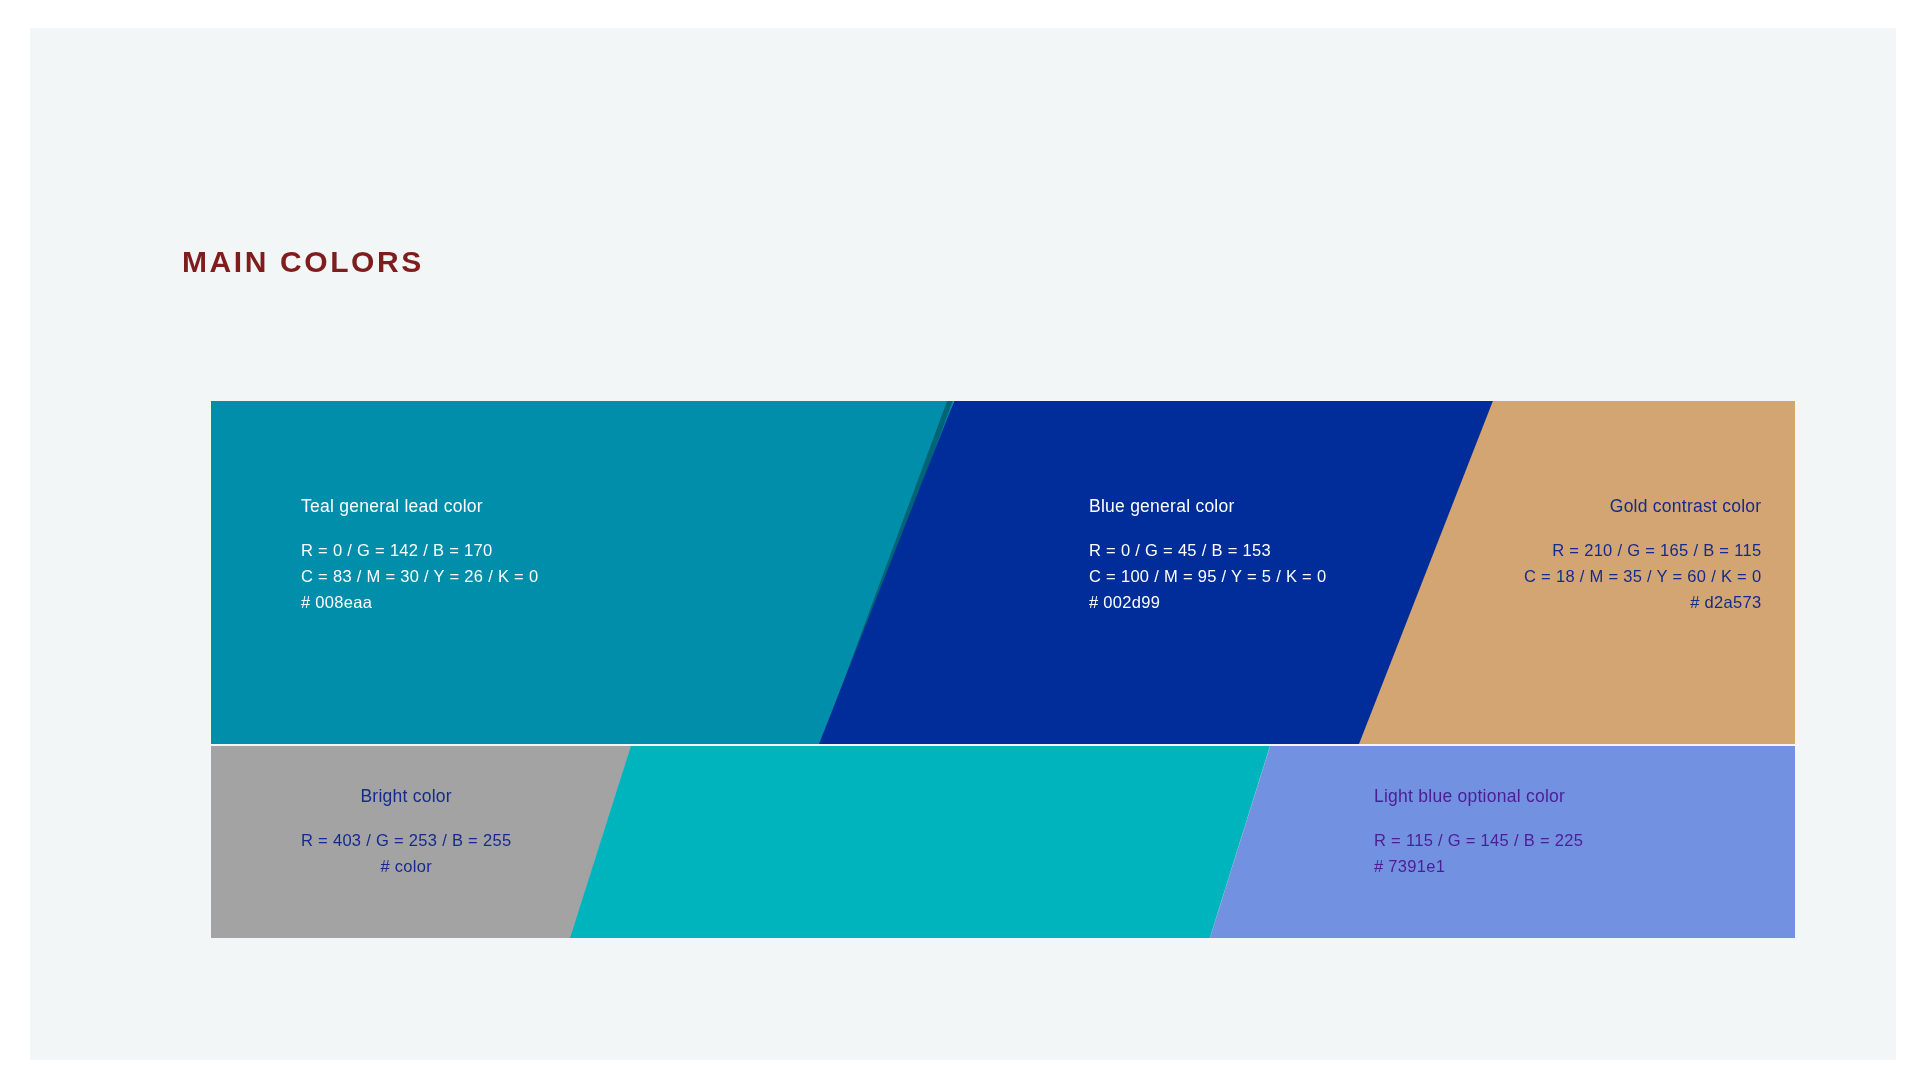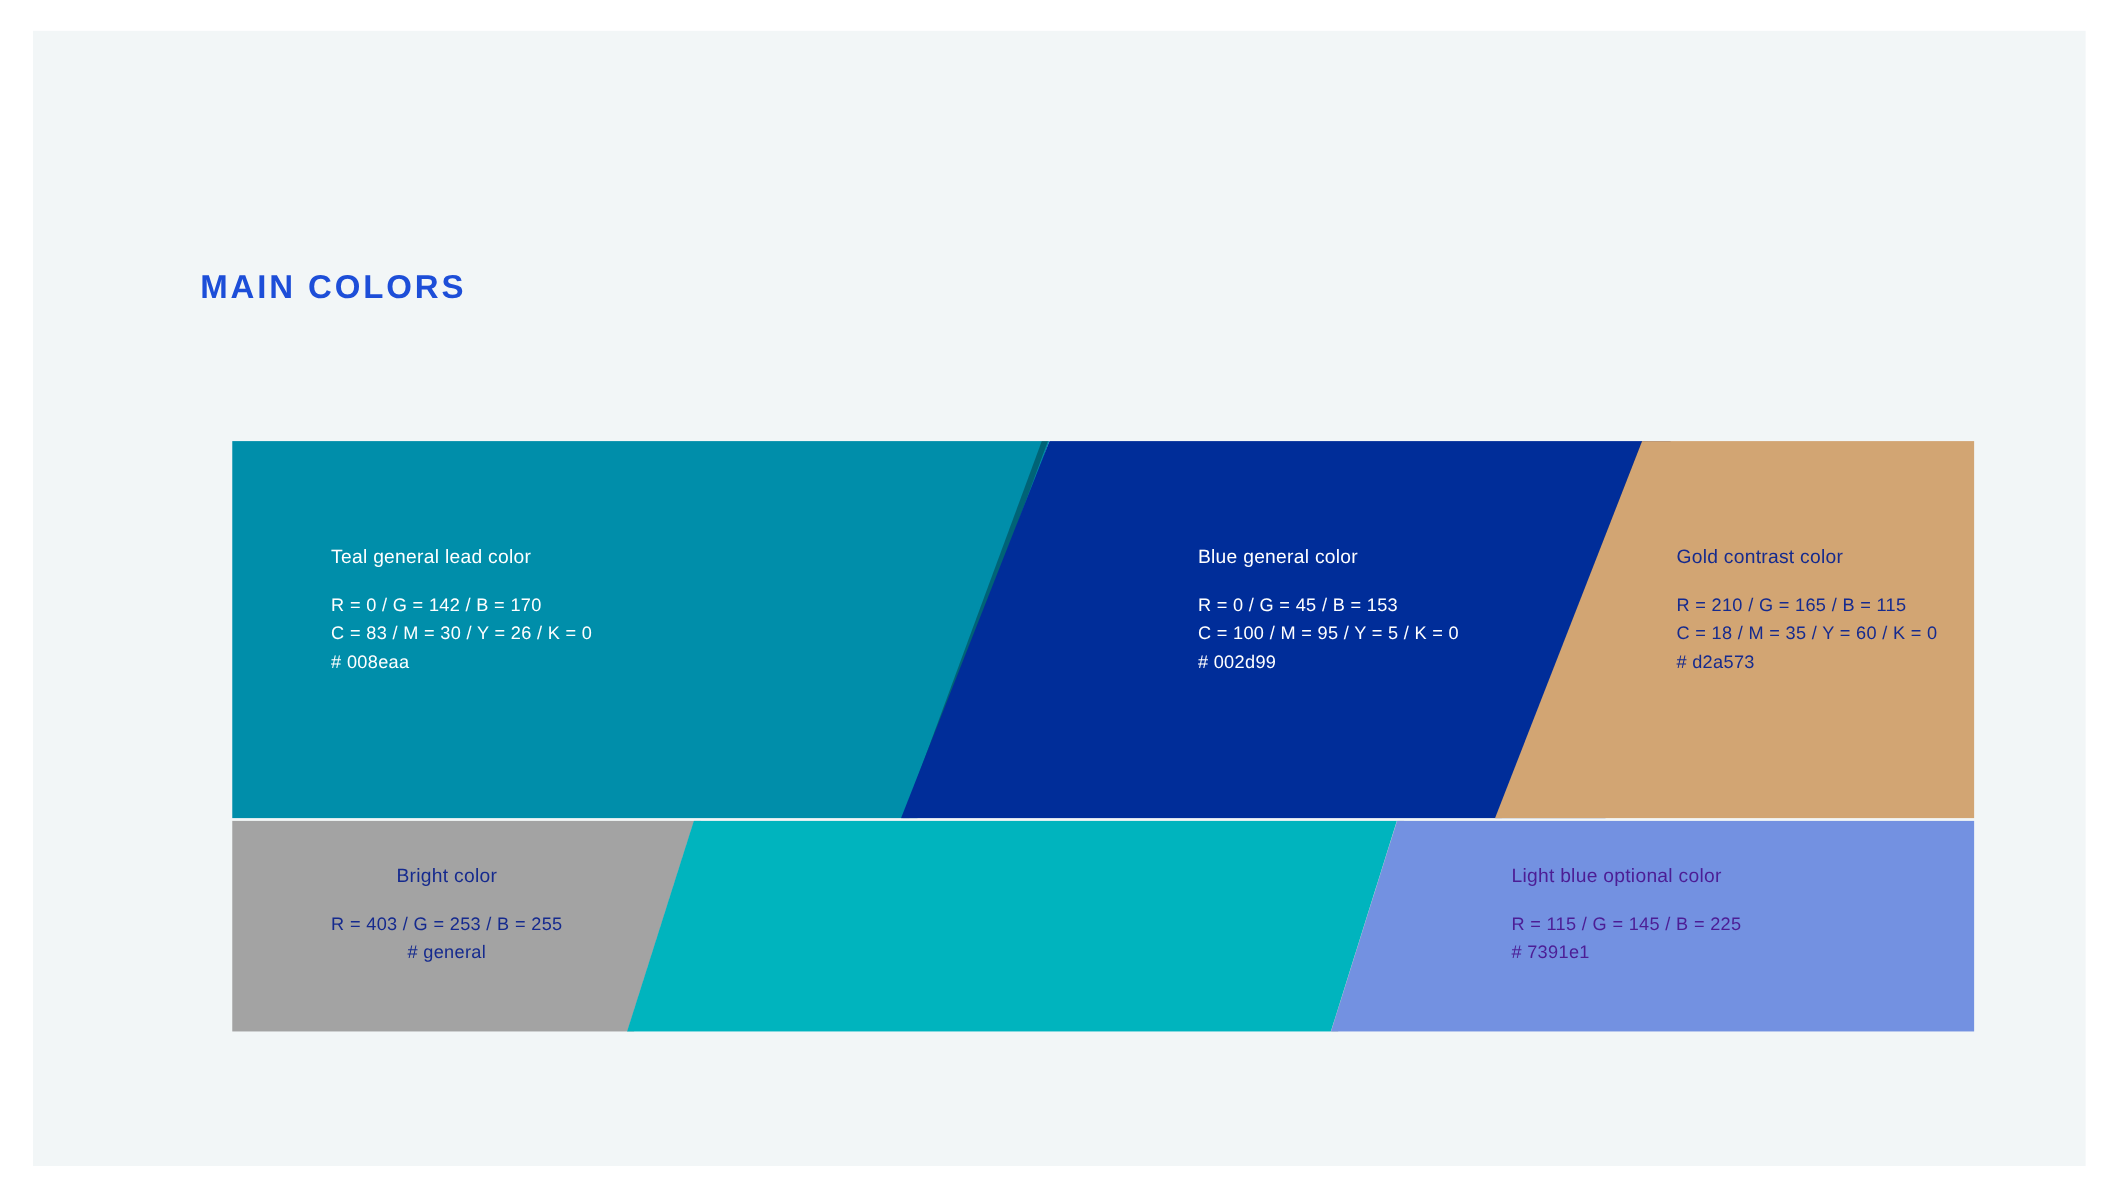--- a/index.html
+++ b/index.html
@@ -169,21 +169,21 @@
     width: 585px;
     clip-path: polygon(10.3% 0, 11.4% 0, 1.1% 100%, 0 100%);
     background: rgba(0,40,45,0.30);
   }
 </style>
 </head>
 <body>
 
 <div class="slide" style="background: rgb(242, 246, 247);">
 
-  <div class="page-title" style="color: #1d4ed8;">MAIN COLORS</div>
+  <div class="page-title" style="color: #7f1d1d;">MAIN COLORS</div>
 
   <div class="swatch-block">
 
     <div class="row row-main">
 
       <div class="panel p-teal" style="background: rgb(0, 142, 170);">
         <div class="panel-body"></div>
         <div class="panel-text" style="color: rgb(255, 255, 255);">
           <div class="swatch-name">Teal general lead color</div>
           <div class="swatch-line">R = 0  /  G = 142  /  B = 170</div>
@@ -199,40 +199,40 @@
         <div class="panel-text" style="color: rgb(255, 255, 255); margin-left: 44px;">
           <div class="swatch-name">Blue general color</div>
           <div class="swatch-line">R = 0  /  G = 45  /  B = 153</div>
           <div class="swatch-line">C = 100  /  M = 95  /  Y = 5  /  K = 0</div>
           <div class="swatch-line"># 002d99</div>
         </div>
       </div>
 
       <div class="edge-shadow e2"></div>
 
-      <div class="panel p-gold" style="background: rgb(210, 165, 115);">
+      <div class="panel p-gold" style="background: rgb(210, 165, 115); text-align: right;">
         <div class="panel-body"></div>
         <div class="panel-text" style="color: rgb(21, 42, 142);">
           <div class="swatch-name">Gold contrast color</div>
           <div class="swatch-line">R = 210  /  G = 165  /  B = 115</div>
           <div class="swatch-line">C = 18  /  M = 35  /  Y = 60  /  K = 0</div>
           <div class="swatch-line"># d2a573</div>
         </div>
       </div>
 
     </div>
 
     <div class="row row-sub">
 
       <div class="panel p-bright" style="background: #a3a3a3; text-align: center;">
         <div class="panel-body"></div>
         <div class="panel-text" style="color: rgb(21, 42, 142);">
           <div class="swatch-name">Bright color</div>
           <div class="swatch-line">R = 403  /  G = 253  /  B = 255</div>
-          <div class="swatch-line"># general</div>
+          <div class="swatch-line"># color</div>
         </div>
       </div>
 
       <div class="edge-shadow e3"></div>
 
       <div class="panel p-ltteal" style="background: rgb(0, 180, 190);">
         <div class="panel-body"></div>
       </div>
 
       <div class="edge-shadow e4"></div>

